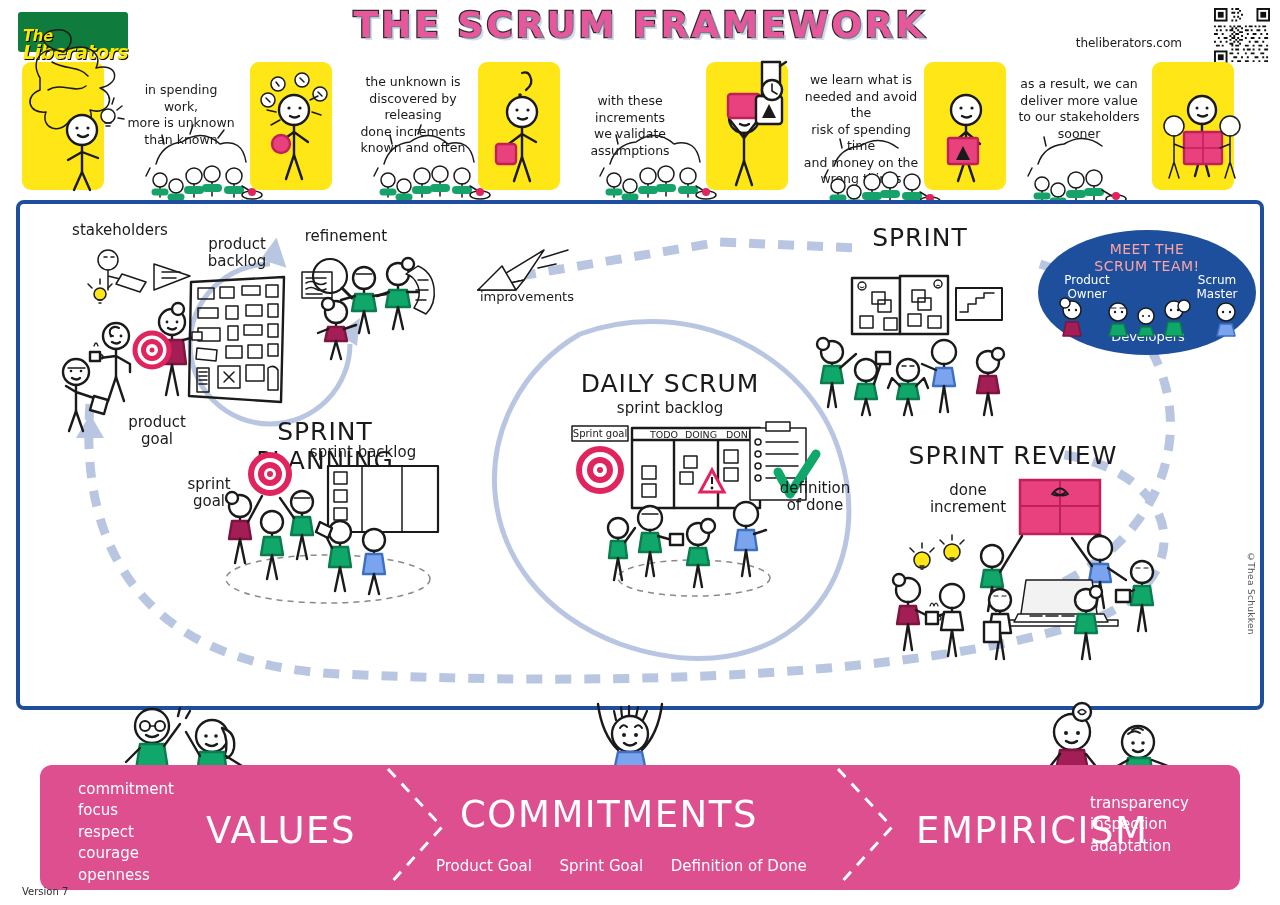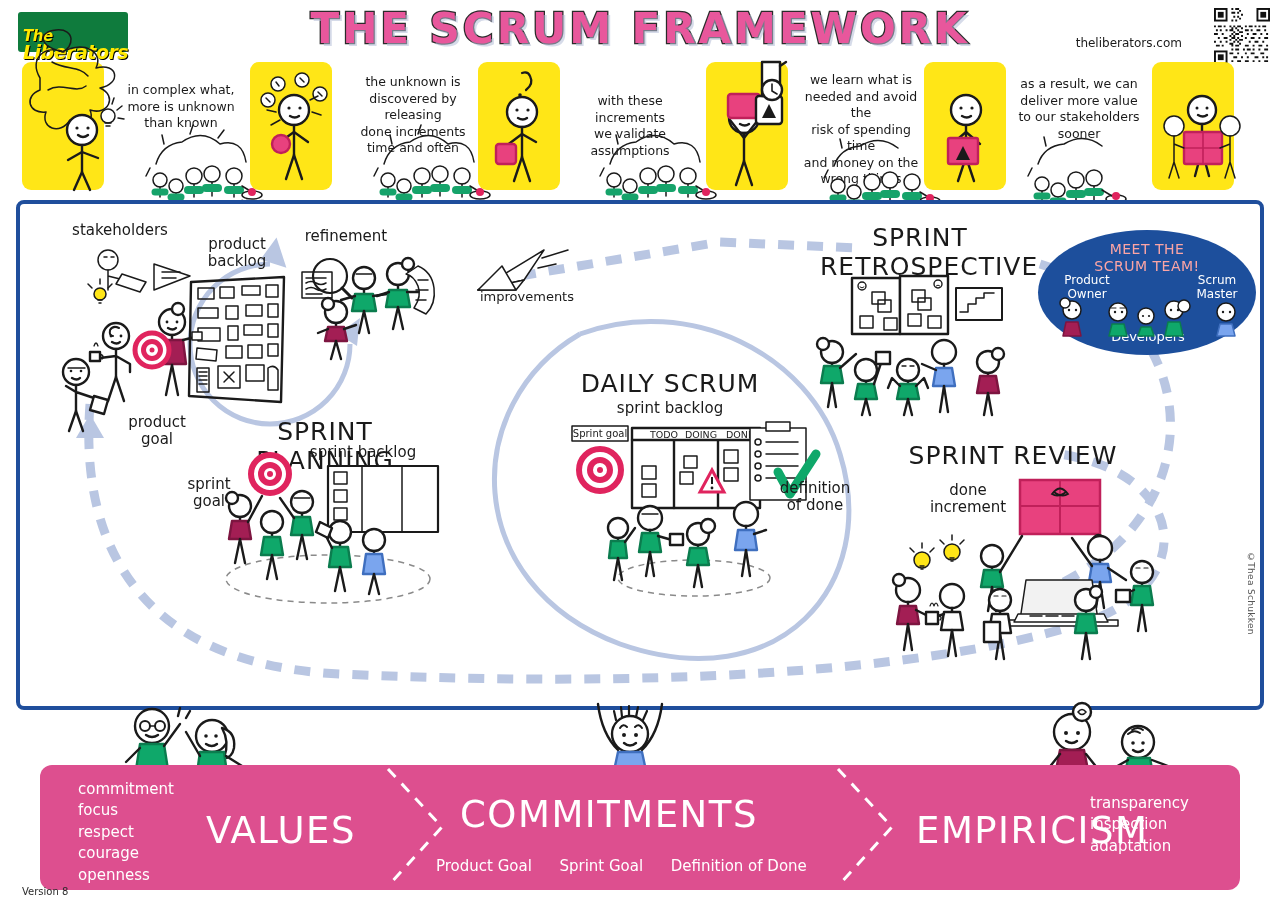--- a/index.html
+++ b/index.html
@@ -31,21 +31,21 @@
     letter-spacing: -0.5px;
     text-shadow: 1px 1px 0 #000;
   }
   .logo-l1 { font-size: 15px; }
   .logo-l2 { font-size: 19px; }
 
   .main-title {
     position: absolute; left: 0; top: 4px; width: 1280px;
     text-align: center;
     font-family: "DejaVu Sans", sans-serif;
-    font-size: 42px;
+    font-size: 36px;
     font-weight: bold;
     letter-spacing: 3px;
     color: #e8579c;
     -webkit-text-stroke: 2.5px #2b2b2b;
     paint-order: stroke fill;
     text-shadow: 3px 3px 0 rgba(180,190,215,0.55);
   }
 
   .site-url {
     position: absolute; right: 98px; top: 36px;
@@ -229,21 +229,21 @@
       <path d="M60 134 l-14 8 M60 134 l16 6"></path>
       <path d="M60 154 l-8 18 M60 154 l8 18"></path>
     </g>
     <g class="st-thin">
       <circle cx="86" cy="98" r="7" class="fill-w"></circle>
       <path d="M83 105 h6 M84 108 h4"></path>
       <path d="M95 92 l5-4 M96 100 l6 1 M90 86 l2-6"></path>
     </g>
   </svg>
   <div class="strip-text" style="left:126px; top:20px; width:110px;">
-    <div>in complex what,</div>
+    <div>in spending work,</div>
     <div>more is unknown</div>
     <div>than known</div>
   </div>
   <svg class="crowd" style="left:142px; top:62px;" width="120" height="76">
     <g class="st-thin" stroke="#9a9a9a">
       <path d="M14 40 q6-20 26-22 q20-14 38 2 q22-6 26 18" fill="none"></path>
       <path d="M8 44 l-4 8 M22 20 l-2-9 M48 10 l3-9 M76 14 l6-8"></path>
     </g>
     <g class="st-thin" stroke-width="1.7">
       <g>
@@ -298,21 +298,21 @@
       <circle cx="52" cy="18" r="7" class="fill-w"></circle>
       <circle cx="70" cy="32" r="7" class="fill-w"></circle>
       <path d="M16 36 l4 4 M26 20 l3 4 M50 16 l4 4 M68 30 l4 4"></path>
       <path d="M60 38 l8-4 M62 50 l9 3 M30 58 l-9 5 M26 50 l-9-2"></path>
     </g>
   </svg>
   <div class="strip-text" style="left:348px; top:12px; width:130px;">
     <div>the unknown is</div>
     <div>discovered by releasing</div>
     <div>done increments</div>
-    <div>time and often</div>
+    <div>known and often</div>
   </div>
   <svg class="crowd" style="left:370px; top:62px;" width="120" height="76">
     <g class="st-thin" stroke="#9a9a9a">
       <path d="M14 40 q6-20 26-22 q20-14 38 2 q22-6 26 18" fill="none"></path>
       <path d="M8 44 l-4 8 M22 20 l-2-9 M48 10 l3-9"></path>
     </g>
     <g class="st-thin" stroke-width="1.7">
       <g>
           <circle cx="18" cy="56" r="7" class="fill-w"></circle>
           <path d="M18 63 v10"></path>
@@ -843,21 +843,20 @@
         <path d="M194 116 l12 -4"></path>
       </g>
     </svg>
     <div class="label lbl-md" style="left:752px; top:276px; width:86px;">
       <div>definition</div>
       <div>of done</div>
     </div>
 
     <div class="label big-head" style="left:800px; top:20px; width:200px;">
       <div>SPRINT</div>
-      <div>RETROSPECTIVE</div>
     </div>
     <svg style="position:absolute;left:790px;top:66px;" width="230" height="146">
       <g class="st" stroke-width="2.2">
         <rect x="42" y="8" width="48" height="56" class="fill-w"></rect>
         <rect x="90" y="6" width="48" height="58" class="fill-w"></rect>
         <circle cx="52" cy="16" r="4" fill="none" stroke-width="1.4"></circle>
         <path d="M50 17 q2 2 4 0" stroke-width="1"></path>
         <circle cx="128" cy="14" r="4" fill="none" stroke-width="1.4"></circle>
         <path d="M126 16 q2-2 4 0" stroke-width="1"></path>
       </g>
@@ -1144,13 +1143,13 @@
 
   <div class="banner-word" style="left:876px; top:44px;">EMPIRICISM</div>
 
   <div class="banner-list" style="left:1050px; top:28px; width:130px; text-align:left;">
     <div>transparency</div>
     <div>inspection</div>
     <div>adaptation</div>
   </div>
 </div>
 
-<div class="version">Version 8</div>
+<div class="version">Version 7</div>
 
 </body></html>

